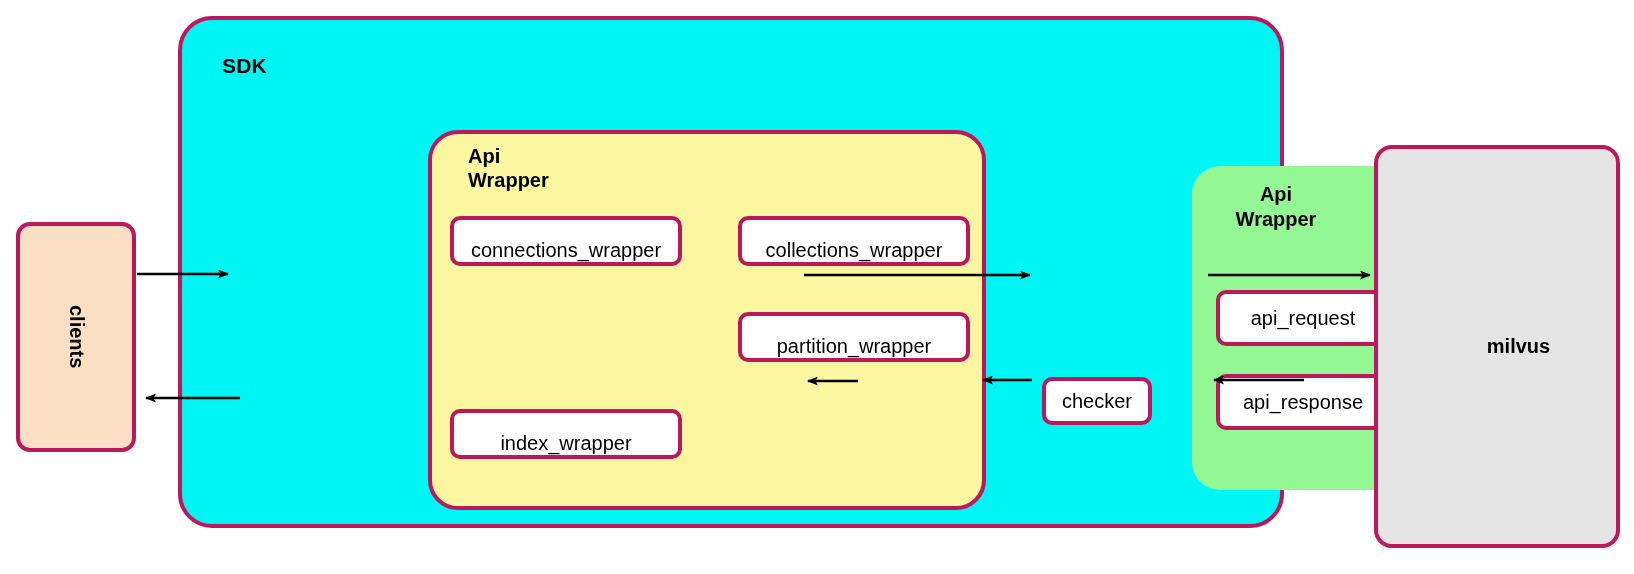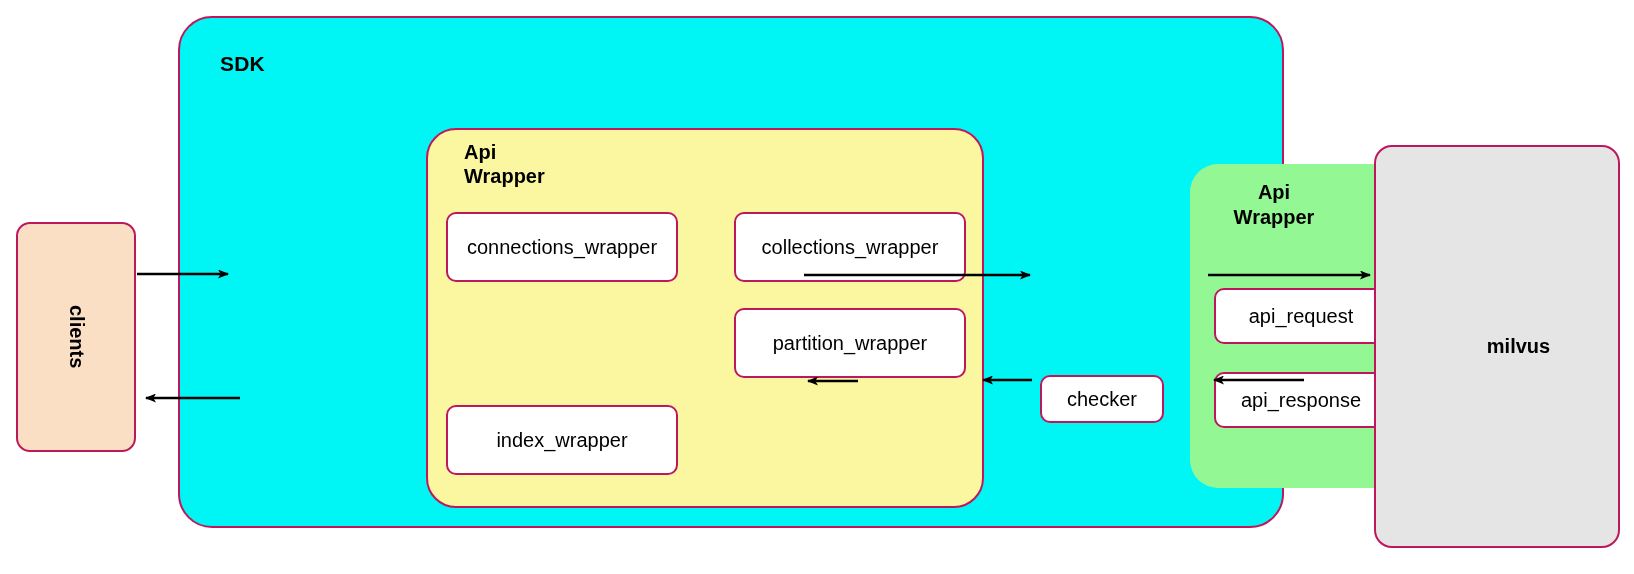--- a/index.html
+++ b/index.html
@@ -13,21 +13,21 @@
   #canvas {
     position: relative;
     width: 1634px;
     height: 574px;
     background: #ffffff;
     overflow: hidden;
   }
   .box {
     position: absolute;
     box-sizing: border-box;
-    border: 2px solid #be185d;
+    border: 4px solid #be185d;
     display: flex;
     align-items: center;
     justify-content: center;
     text-align: center;
   }
 
   
   #sdk-container {
     left: 178px;
     top: 16px;
@@ -90,34 +90,34 @@
     text-align: center;
   }
 
   
   .leaf {
     background: #ffffff;
     border-radius: 10px;
     font-size: 20px;
     color: #000000;
   }
-  .wrap-leaf { width: 232px; height: 70px; }
+  .wrap-leaf { width: 232px; height: 50px; align-items: flex-end; }
 
   #box-connections { left: 18px;  top: 82px;  }
   #box-collections { left: 306px; top: 82px;  }
   #box-schema      { left: 18px;  top: 178px; }
   #box-partition   { left: 306px; top: 178px; }
   #box-index       { left: 18px;  top: 275px; }
   #box-utility     { left: 306px; top: 275px; }
 
   #box-api-request  { left: 24px; top: 124px; width: 174px; height: 56px; }
   #box-api-response { left: 24px; top: 208px; width: 174px; height: 56px; }
 
   #box-checker {
-    left: 860px; top: 357px; width: 124px; height: 48px;
+    left: 860px; top: 357px; width: 110px; height: 48px;
     background: #ffffff; border-radius: 10px; font-size: 20px;
   }
 
   #box-clients {
     left: 16px; top: 222px; width: 120px; height: 230px;
     background: #fbdfc4; border-radius: 14px;
   }
   #clients-label {
     font-size: 20px;
     font-weight: bold;

